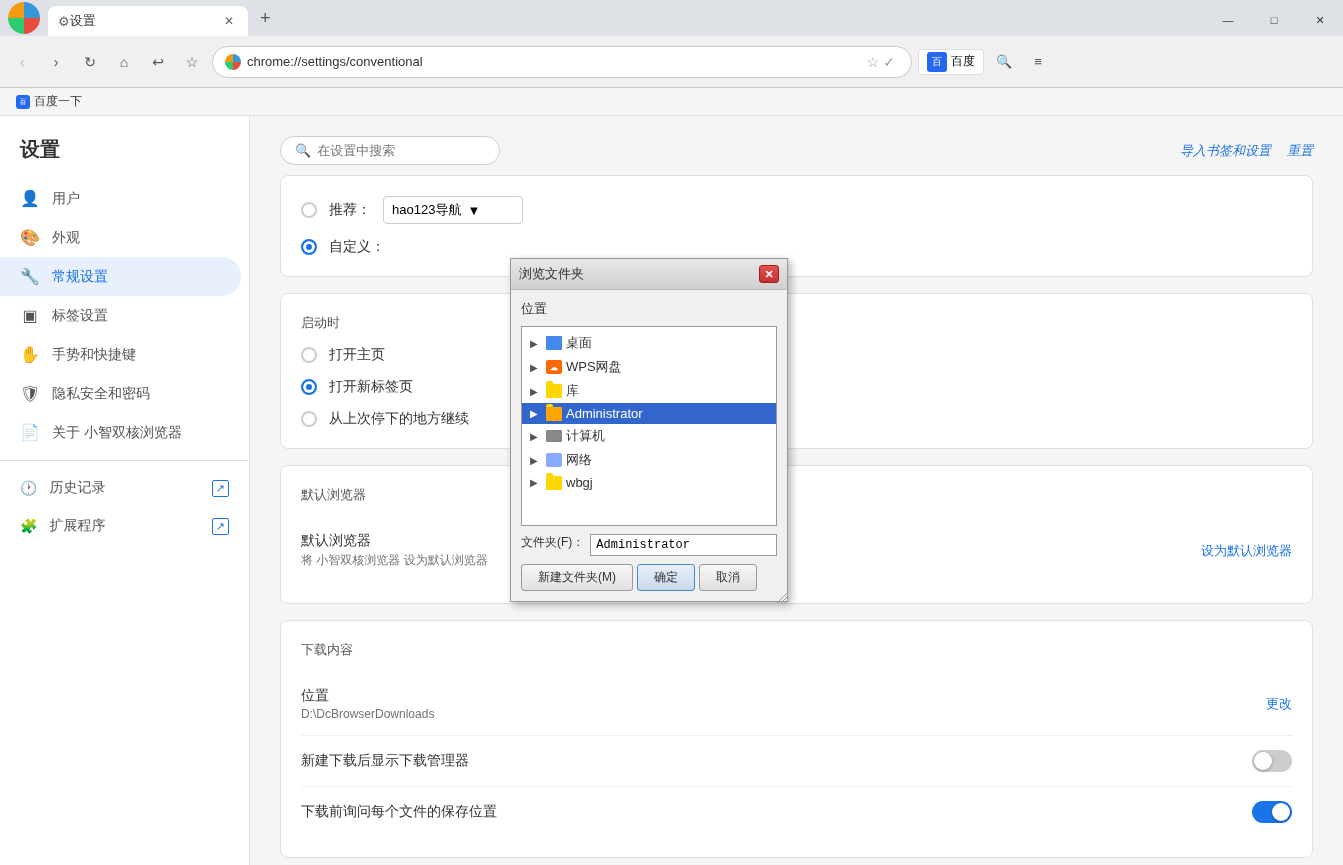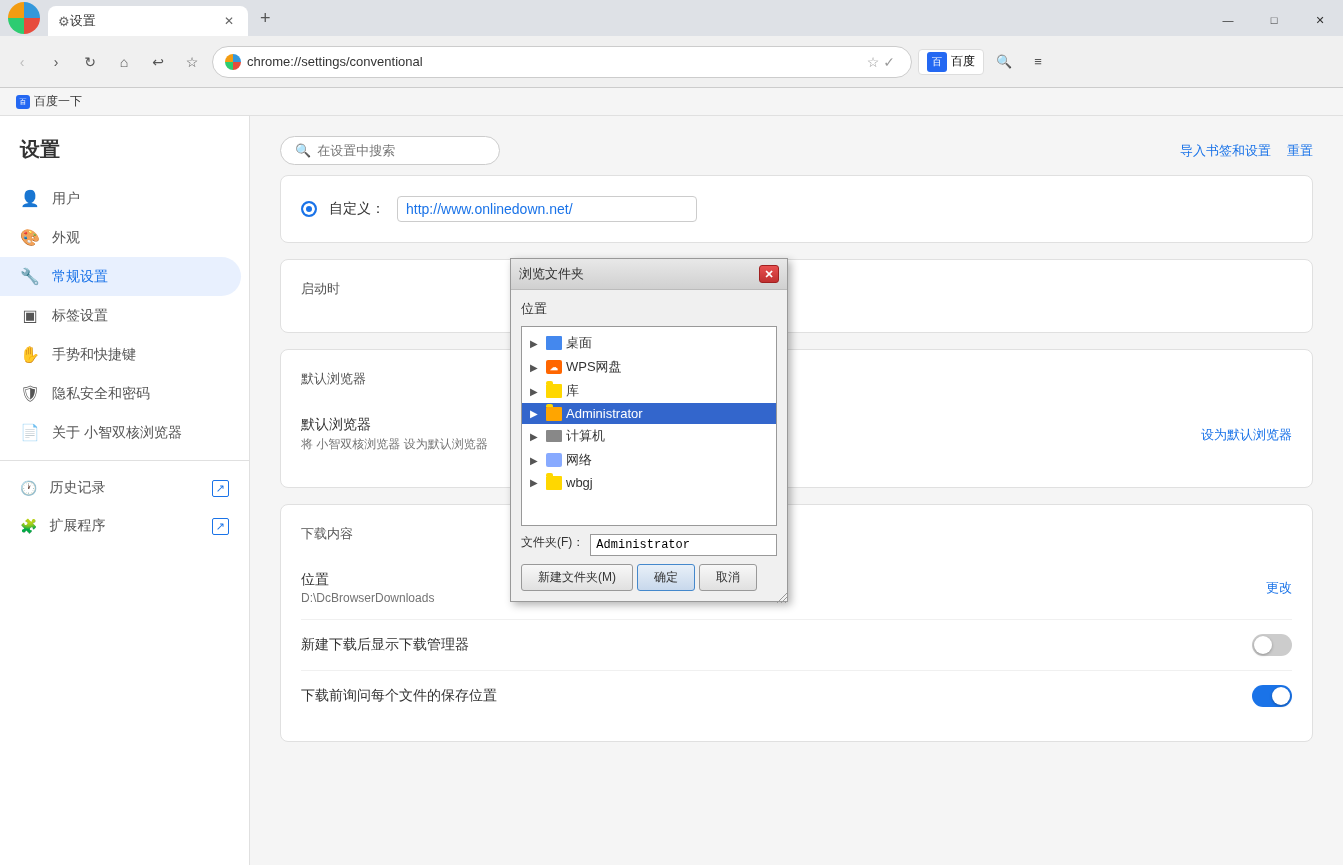--- a/index.html
+++ b/index.html
@@ -48,21 +48,21 @@
     .sidebar-divider { height: 1px; background: #e0e0e0; margin: 8px 0; }
     .sidebar-item-ext { display: flex; align-items: center; gap: 12px; padding: 10px 20px; cursor: pointer; color: #555; font-size: 14px; }
     .ext-icon { font-size: 11px; color: #1a73e8; border: 1px solid #1a73e8; border-radius: 2px; padding: 1px 3px; margin-left: auto; }
 
     
     .settings-main { flex: 1; overflow-y: auto; background: #f5f5f5; }
     .settings-header { display: flex; align-items: center; padding: 20px 30px 10px; background: #f5f5f5; }
     .search-box { border: 1px solid #ccc; border-radius: 20px; padding: 6px 14px; width: 220px; font-size: 13px; display: flex; align-items: center; gap: 6px; background: #fff; }
     .search-box input { border: none; outline: none; font-size: 13px; width: 180px; background: transparent; }
     .header-actions { display: flex; gap: 16px; margin-left: auto; }
-    .header-link { color: #1a73e8; cursor: pointer; font-size: 13px; text-decoration: none; }
+    .header-link { color: #1a73e8; cursor: pointer; font-size: 13px; text-decoration: none; font-style: italic; }
     .settings-content { padding: 0 30px 20px; }
 
     
     .section-card { background: #fff; border-radius: 8px; margin-bottom: 16px; padding: 20px; border: 1px solid #e0e0e0; }
     .section-title { font-size: 13px; color: #555; margin-bottom: 14px; }
     .radio-group { display: flex; flex-direction: column; gap: 14px; }
     .radio-item { display: flex; align-items: center; gap: 12px; }
     .radio-circle { width: 16px; height: 16px; border-radius: 50%; border: 2px solid #ccc; flex-shrink: 0; }
     .radio-circle.checked { border-color: #1a73e8; background: #1a73e8; box-shadow: inset 0 0 0 3px #fff; }
     .radio-label { font-size: 14px; color: #333; }
@@ -226,31 +226,50 @@
           <a class="header-link">导入书签和设置</a>
           <a class="header-link">重置</a>
         </div>
       </div>
 
       <div class="settings-content">
 
         <div class="section-card">
           <div class="radio-group">
             <div class="radio-item">
+              <div class="radio-circle"></div>
+              <span class="radio-label">推荐：</span>
+              <div class="dropdown-inline">
+                <span>hao123导航</span>
+                <span>▼</span>
+              </div>
+            </div>
+            <div class="radio-item">
               <div class="radio-circle checked"></div>
               <span class="radio-label">自定义：</span>
-              <div class="url-inline">
-                <span>http://www.onlinedown.net/</span>
-              </div>
             </div>
           </div>
         </div>
 
         <div class="section-card">
           <div class="section-title">启动时</div>
+          <div class="radio-group">
+            <div class="radio-item">
+              <div class="radio-circle"></div>
+              <span class="radio-label">打开主页</span>
+            </div>
+            <div class="radio-item">
+              <div class="radio-circle checked"></div>
+              <span class="radio-label">打开新标签页</span>
+            </div>
+            <div class="radio-item">
+              <div class="radio-circle"></div>
+              <span class="radio-label">从上次停下的地方继续</span>
+            </div>
+          </div>
         </div>
 
         <div class="section-card">
           <div class="section-title">默认浏览器</div>
           <div class="setting-row">
             <div class="setting-row-label">
               <div class="setting-row-title">默认浏览器</div>
               <div class="setting-row-desc">将 小智双核浏览器 设为默认浏览器</div>
             </div>
             <div class="setting-row-action">设为默认浏览器</div>

